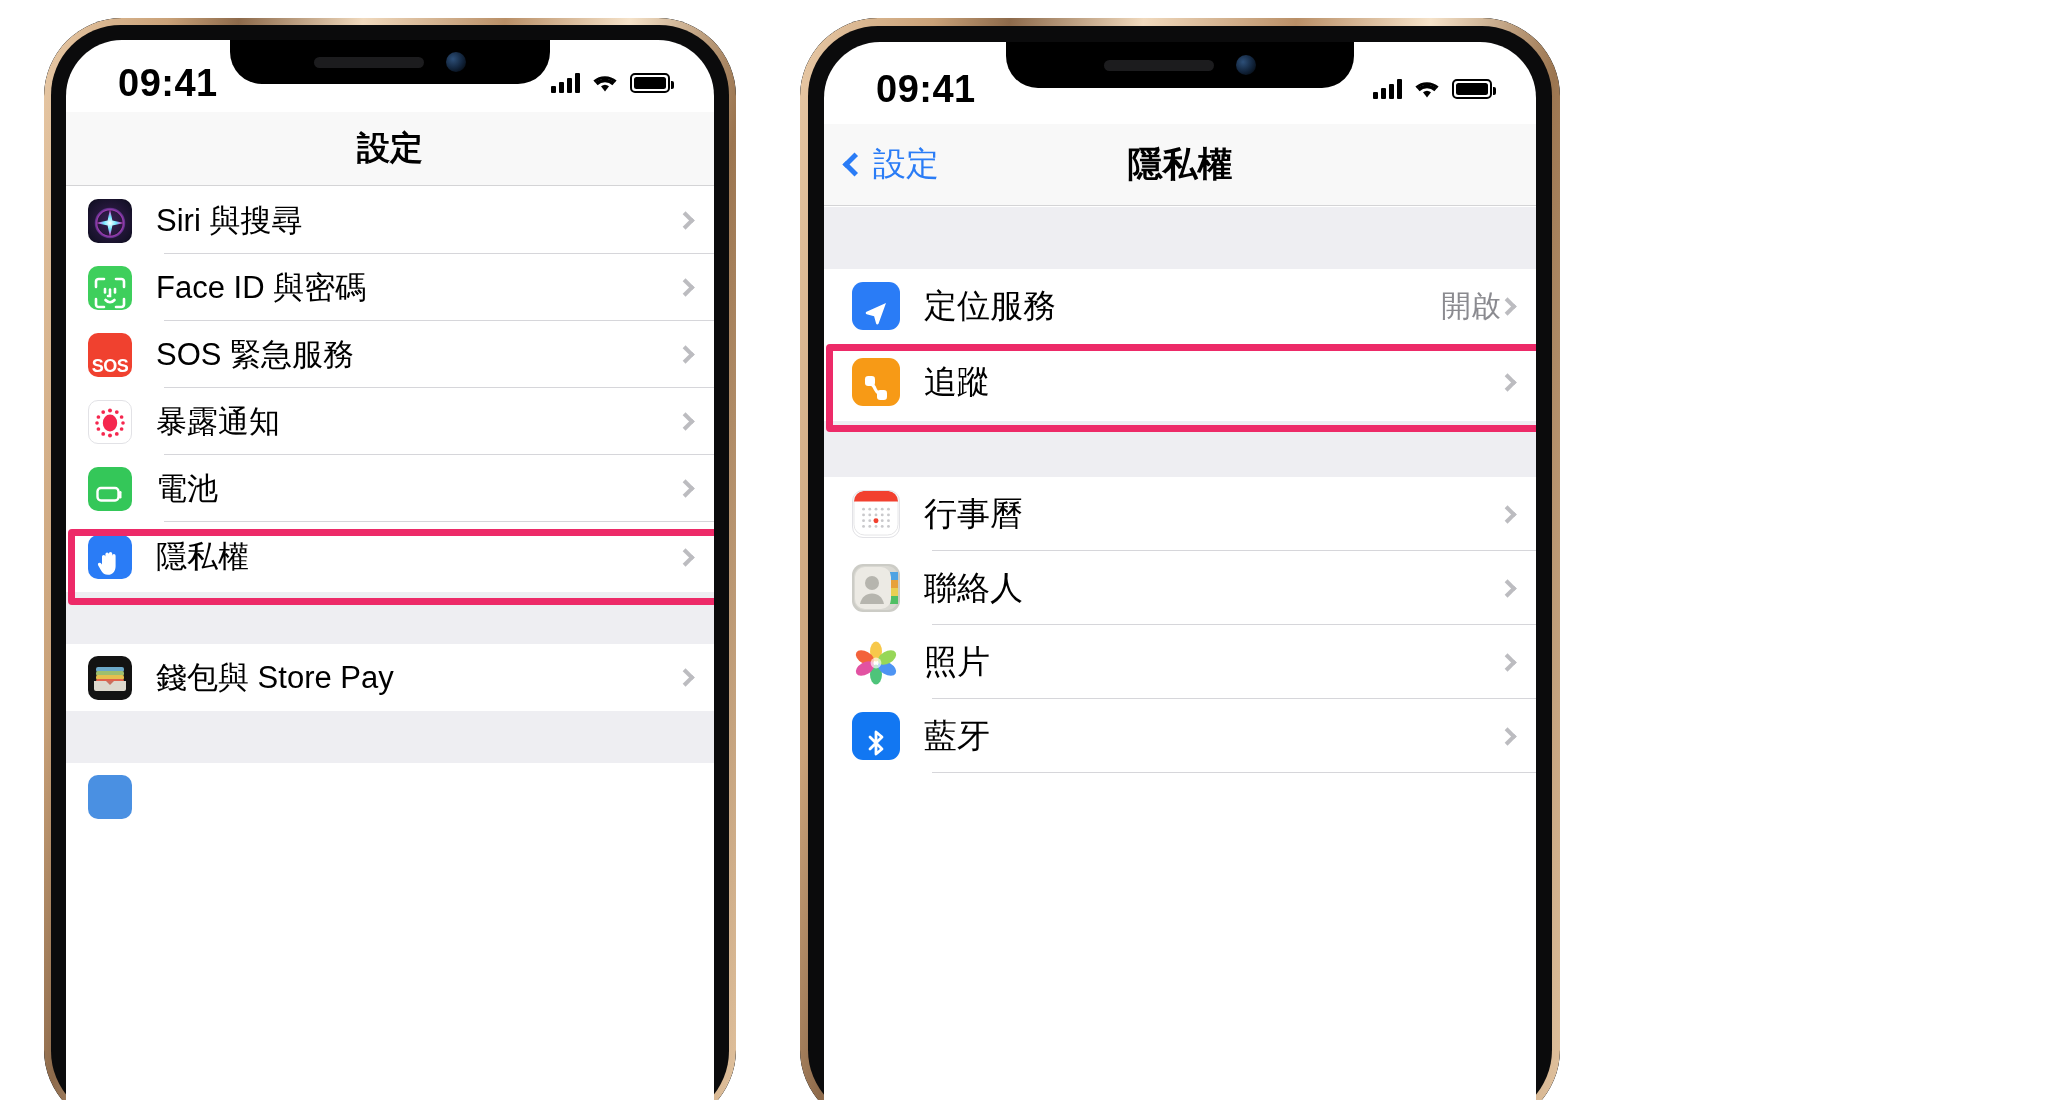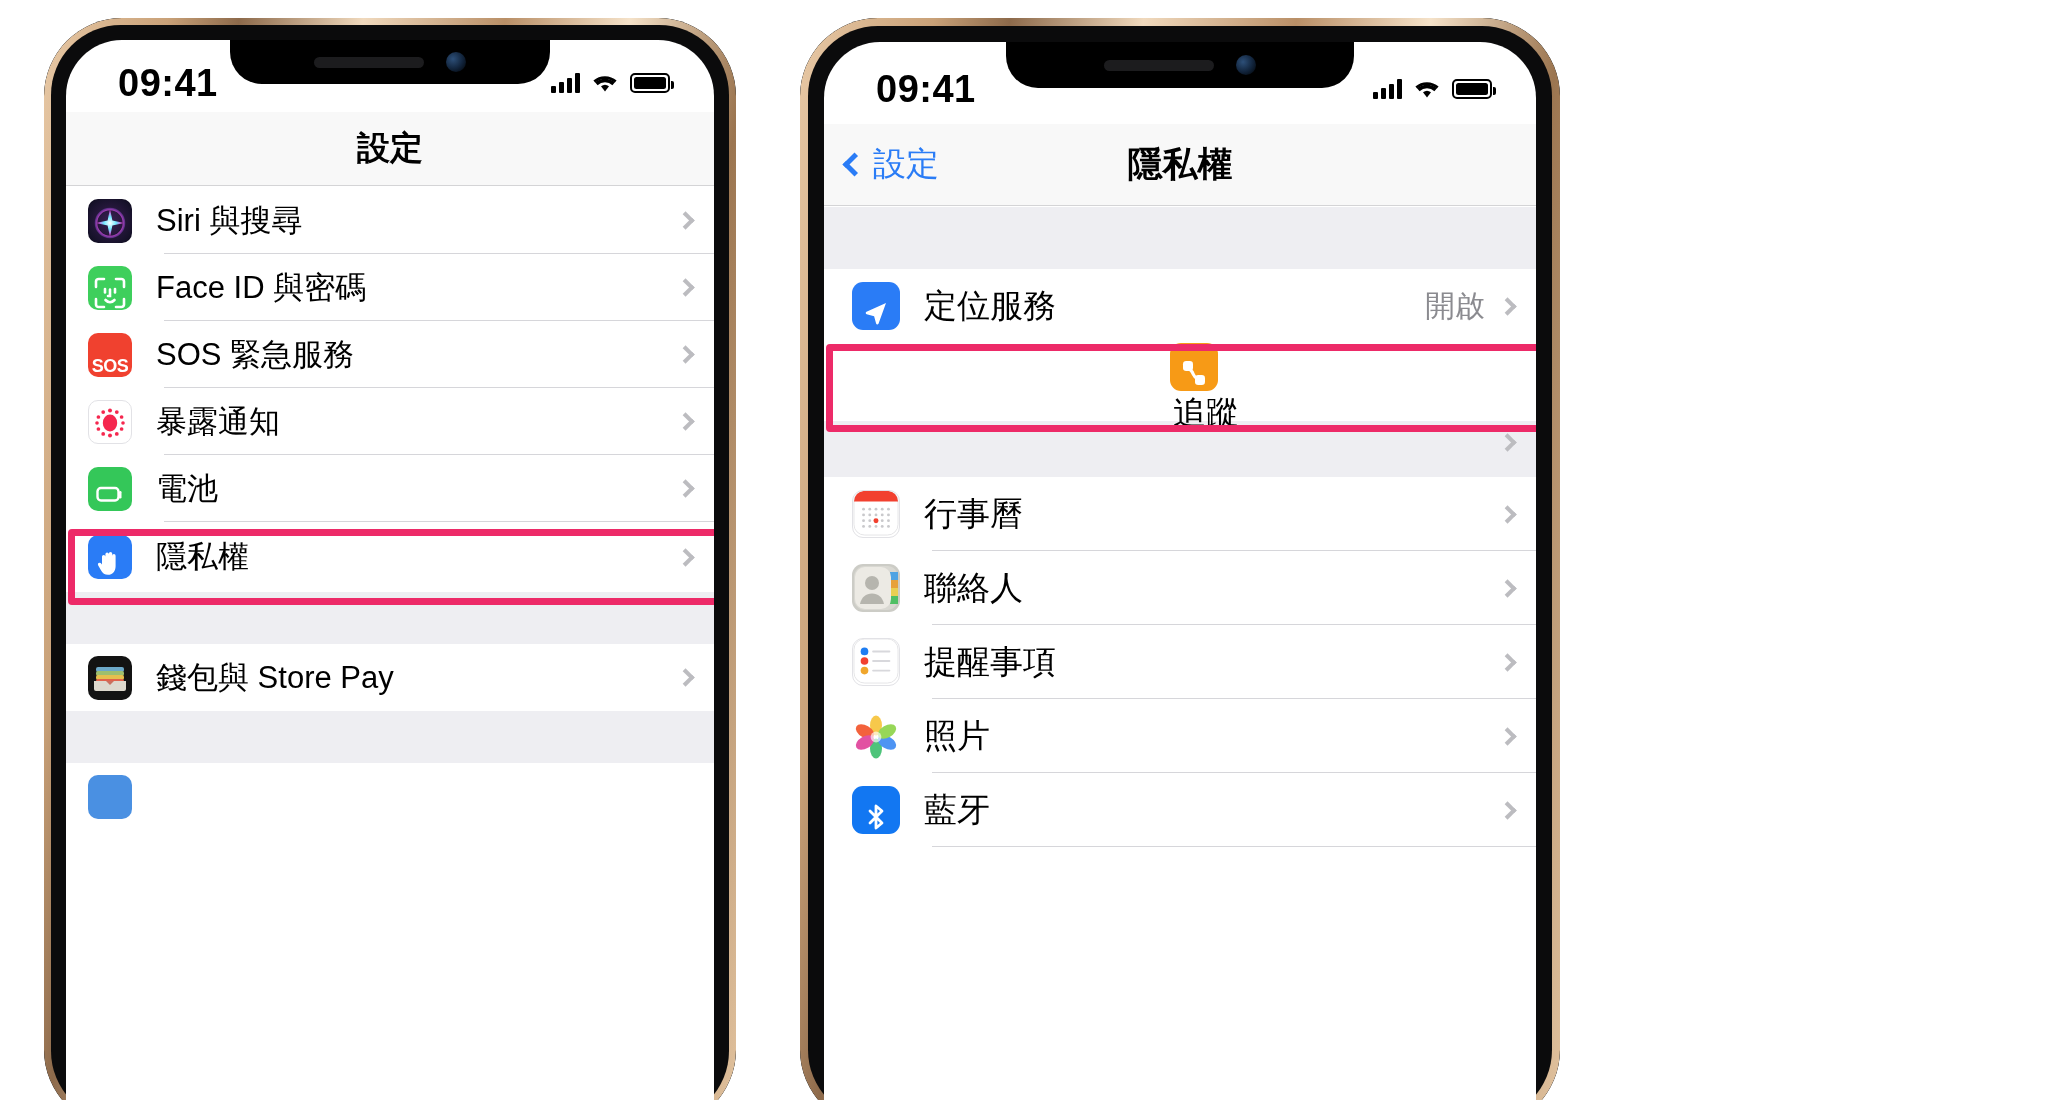--- a/index.html
+++ b/index.html
@@ -111,21 +111,21 @@
   .row-sep { position:absolute; left: 98px; right:0; bottom:0; height:1px; background:#d6d6da; }
   #phone-right .row-sep { left: 108px; }
   .ico {
     width: 44px; height: 44px; border-radius: 10px; flex:none;
     display:flex; align-items:flex-end; justify-content:center;
     position:relative; overflow:hidden;
   }
   #phone-right .ico { width: 48px; height: 48px; border-radius: 11px; }
   .row-label { margin-left: 24px; font-size: 31px; color:#000; white-space:nowrap; }
   #phone-right .row-label { margin-left: 24px; font-size: 33px; }
-  .row-right { margin-left:auto; display:flex; align-items:center; gap: 16px; padding-right: 22px; }
+  .row-right { margin-left:auto; display:flex; align-items:center; padding-right: 22px; }
   .row-value { font-size: 30px; color:#8b8b90; }
   .chev {
     width: 13px; height: 13px;
     border-top: 4px solid #bcbcc0; border-right: 4px solid #bcbcc0;
     transform: rotate(45deg);
   }
 
   
   .hl {
     position:absolute; border: 7px solid #ed2a68; border-radius: 4px;
@@ -386,21 +386,21 @@
               <path d="M27 7L7.5 15.8c-1.1.5-1 2.1.2 2.4l7.4 2 2 7.4c.3 1.2 1.9 1.3 2.4.2z" fill="#fff"></path>
             </svg>
           </div>
           <div class="row-label">定位服務</div>
           <div class="row-right">
             <div class="row-value">開啟</div>
             <div class="chev"></div>
           </div>
         </div>
 
-        <div class="row" style="height:78px;flex-direction:column;">
+        <div class="row" style="height:78px;">
           <div class="ico ic-tracking">
             <svg width="36" height="36" viewBox="0 0 36 36" fill="#fff">
               <rect x="7" y="6" width="10" height="10" rx="3.2"></rect>
               <rect x="19" y="20" width="10" height="10" rx="3.2"></rect>
               <path d="M14 14.5c2 1.5 2.6 3 3.4 5 .9 2.2 2.1 3.3 4.2 4.2" fill="none" stroke="#fff" stroke-width="3.2" stroke-linecap="round"></path>
             </svg>
           </div>
           <div class="row-label">追蹤</div>
           <div class="row-right">
             <div class="chev"></div>
@@ -458,38 +458,20 @@
               <path d="M8 40c1.5-7 6-10.5 12-10.5S30.5 33 32 40z" fill="#b6b5ae"></path>
             </svg>
           </div>
           <div class="row-label">聯絡人</div>
           <div class="row-right">
             <div class="chev"></div>
           </div>
           <div class="row-sep"></div>
         </div>
 
-        <div class="row">
-          <div class="ico ic-reminders">
-            <svg width="48" height="48" viewBox="0 0 48 48">
-              <rect x="1" y="1" width="46" height="46" rx="11" fill="#fff" stroke="#e4e4e6"></rect>
-              <circle cx="12" cy="14" r="4" fill="#1e7df2"></circle>
-                <rect x="20" y="13" width="19" height="2" rx="1" fill="#d8d8dc"></rect>
-              <circle cx="12" cy="24" r="4" fill="#f2402f"></circle>
-                <rect x="20" y="23" width="19" height="2" rx="1" fill="#d8d8dc"></rect>
-              <circle cx="12" cy="34" r="4" fill="#f0a62c"></circle>
-                <rect x="20" y="33" width="19" height="2" rx="1" fill="#d8d8dc"></rect>
-            </svg>
-          </div>
-          <div class="row-label">提醒事項</div>
-          <div class="row-right">
-            <div class="chev"></div>
-          </div>
-          <div class="row-sep"></div>
-        </div>
 
         <div class="row">
           <div class="ico ic-photos">
             <svg width="46" height="46" viewBox="0 0 46 46">
               <g opacity="0.92">
                 <ellipse cx="23" cy="11.5" rx="6" ry="10" fill="#f7c43c"></ellipse>
                 <ellipse cx="23" cy="34.5" rx="6" ry="10" fill="#3fbf6f"></ellipse>
                 <ellipse cx="12" cy="17.5" rx="6" ry="10" transform="rotate(-60 12 17.5)" fill="#f2552c"></ellipse>
                 <ellipse cx="34" cy="28.5" rx="6" ry="10" transform="rotate(-60 34 28.5)" fill="#3f8bf2"></ellipse>
                 <ellipse cx="12" cy="28.5" rx="6" ry="10" transform="rotate(60 12 28.5)" fill="#e0449b"></ellipse>

